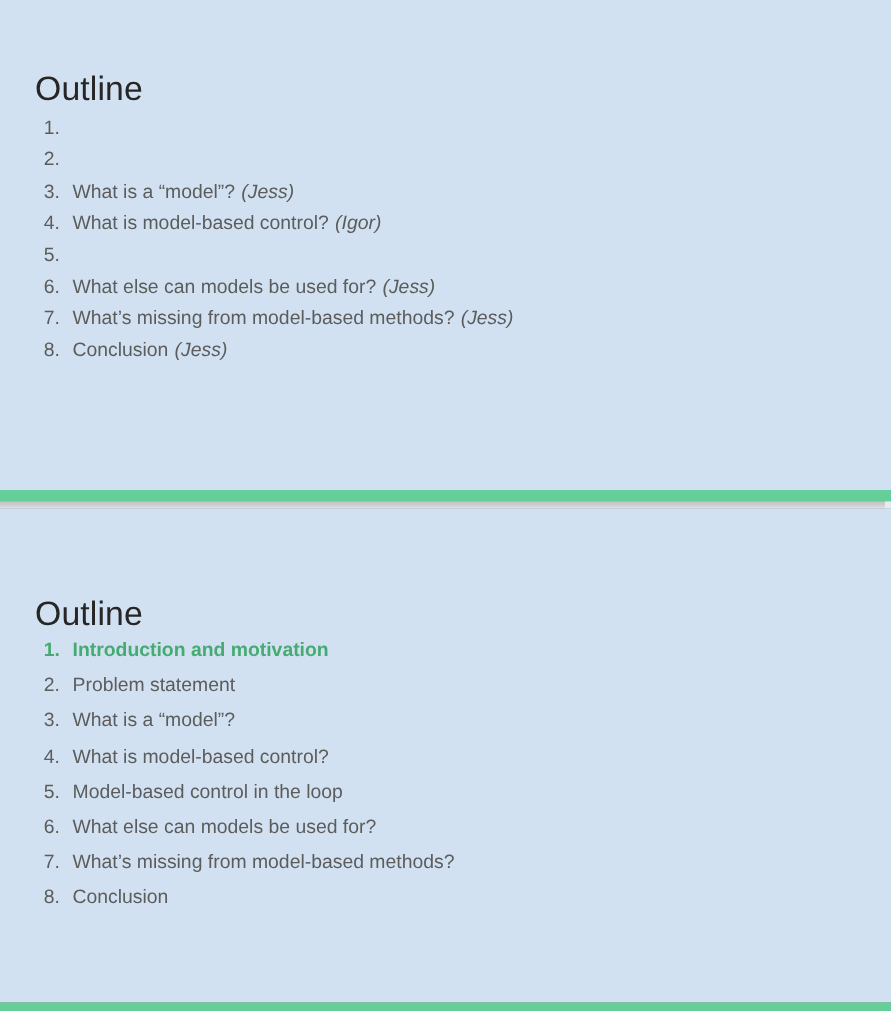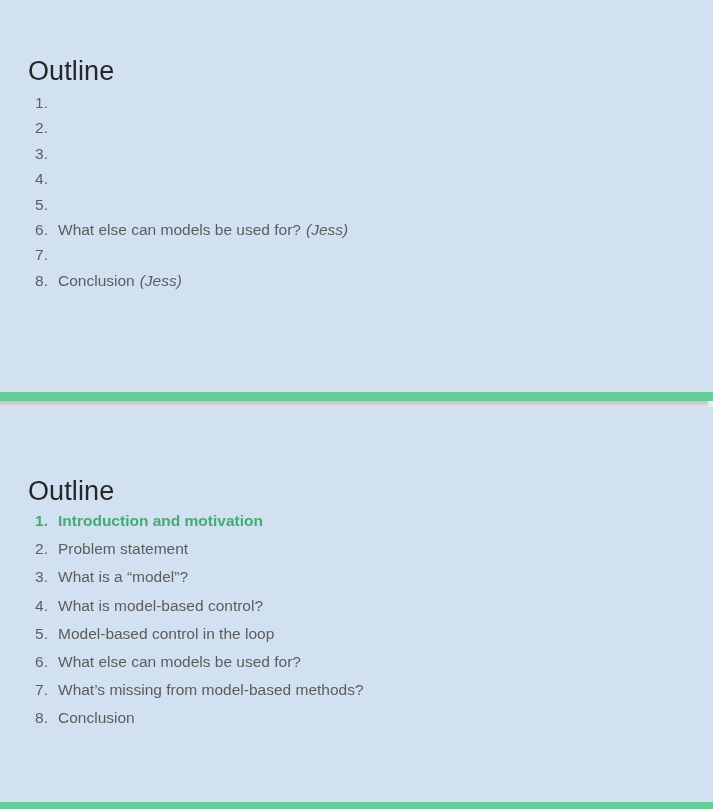--- a/index.html
+++ b/index.html
@@ -133,33 +133,36 @@
     <h1 class="slide-title" style="color: rgb(38, 38, 38);">Outline</h1>
     <ol class="outline-list">
         <li class="outline-item" style="color: rgb(92, 92, 92);">
           <span class="item-num">1.</span>
         </li>
         <li class="outline-item" style="color: rgb(92, 92, 92);">
           <span class="item-num">2.</span>
         </li>
         <li class="outline-item" style="color: rgb(92, 92, 92);">
           <span class="item-num">3.</span>
+          <span><span class="item-text">What is a “model”?</span><span class="item-owner">(Jess)</span></span>
         </li>
         <li class="outline-item" style="color: rgb(92, 92, 92);">
           <span class="item-num">4.</span>
+          <span><span class="item-text">What is model-based control?</span><span class="item-owner">(Igor)</span></span>
         </li>
         <li class="outline-item" style="color: rgb(92, 92, 92);">
           <span class="item-num">5.</span>
         </li>
         <li class="outline-item" style="color: rgb(92, 92, 92);">
           <span class="item-num">6.</span>
           <span><span class="item-text">What else can models be used for?</span><span class="item-owner">(Jess)</span></span>
         </li>
         <li class="outline-item" style="color: rgb(92, 92, 92);">
           <span class="item-num">7.</span>
+          <span><span class="item-text">What’s missing from model-based methods?</span><span class="item-owner">(Jess)</span></span>
         </li>
         <li class="outline-item" style="color: rgb(92, 92, 92);">
           <span class="item-num">8.</span>
           <span><span class="item-text">Conclusion</span><span class="item-owner">(Jess)</span></span>
         </li>
       </ol>
   </section>
 
   <div class="rule rule--mid" style="background: rgb(102, 207, 153);"></div>
   <div class="rule-shadow"></div>

